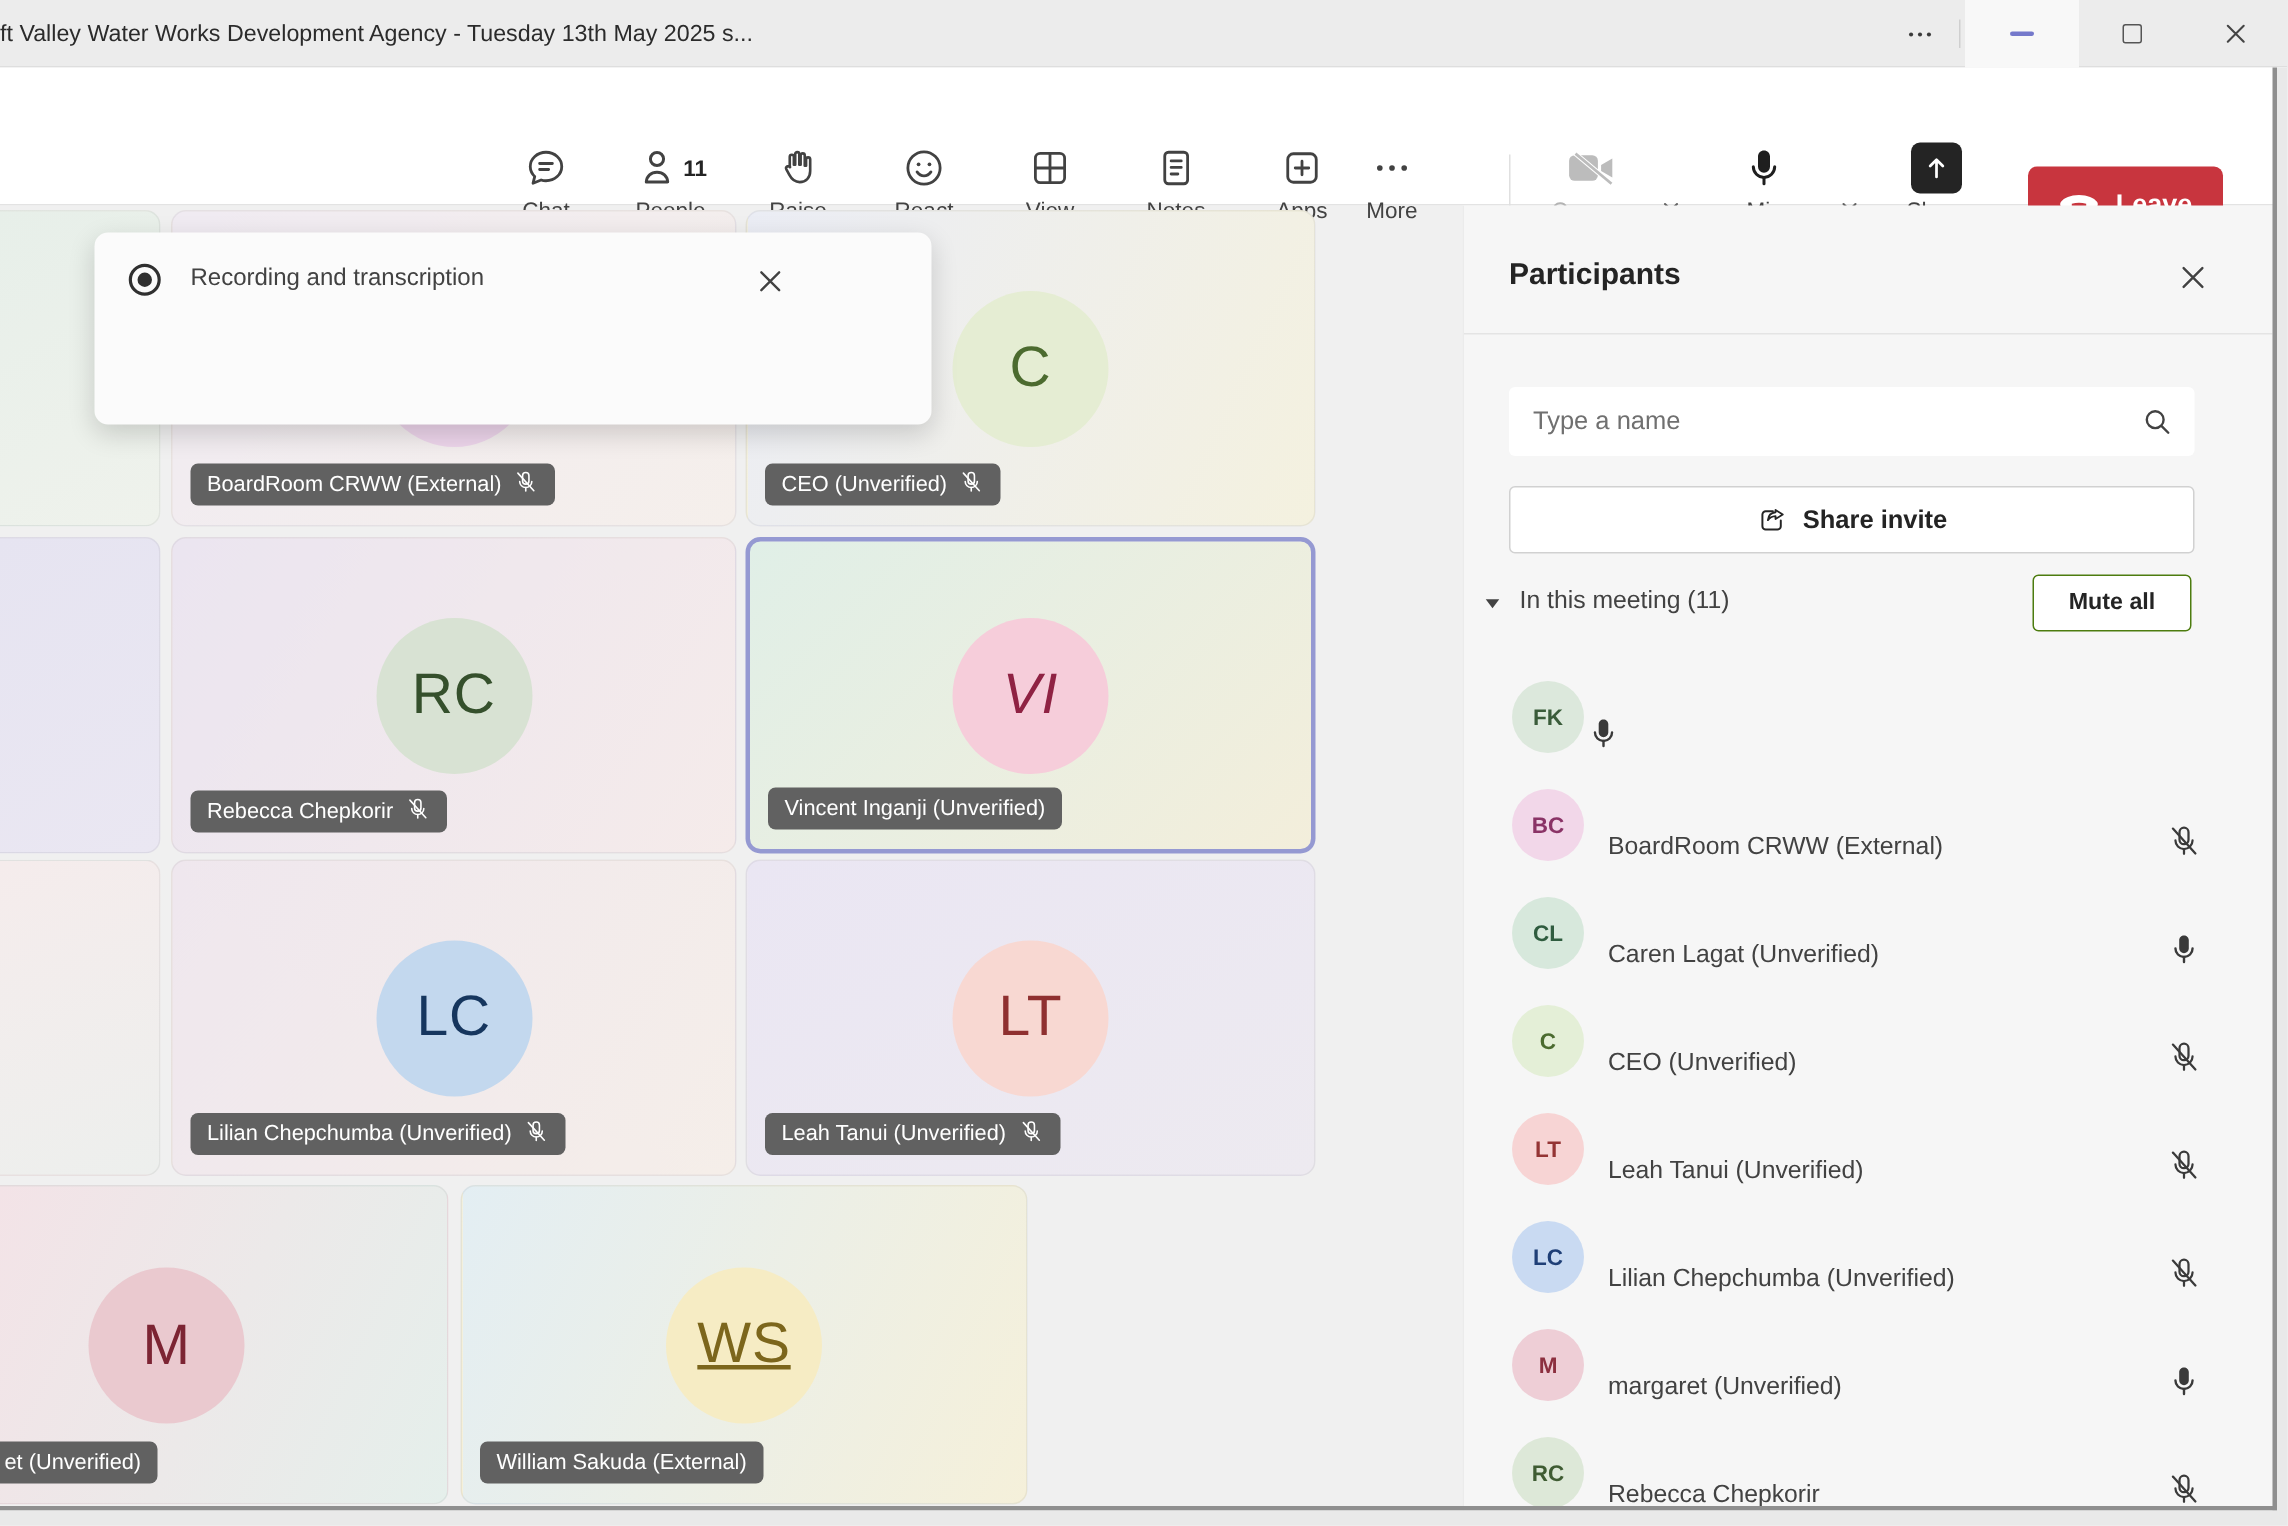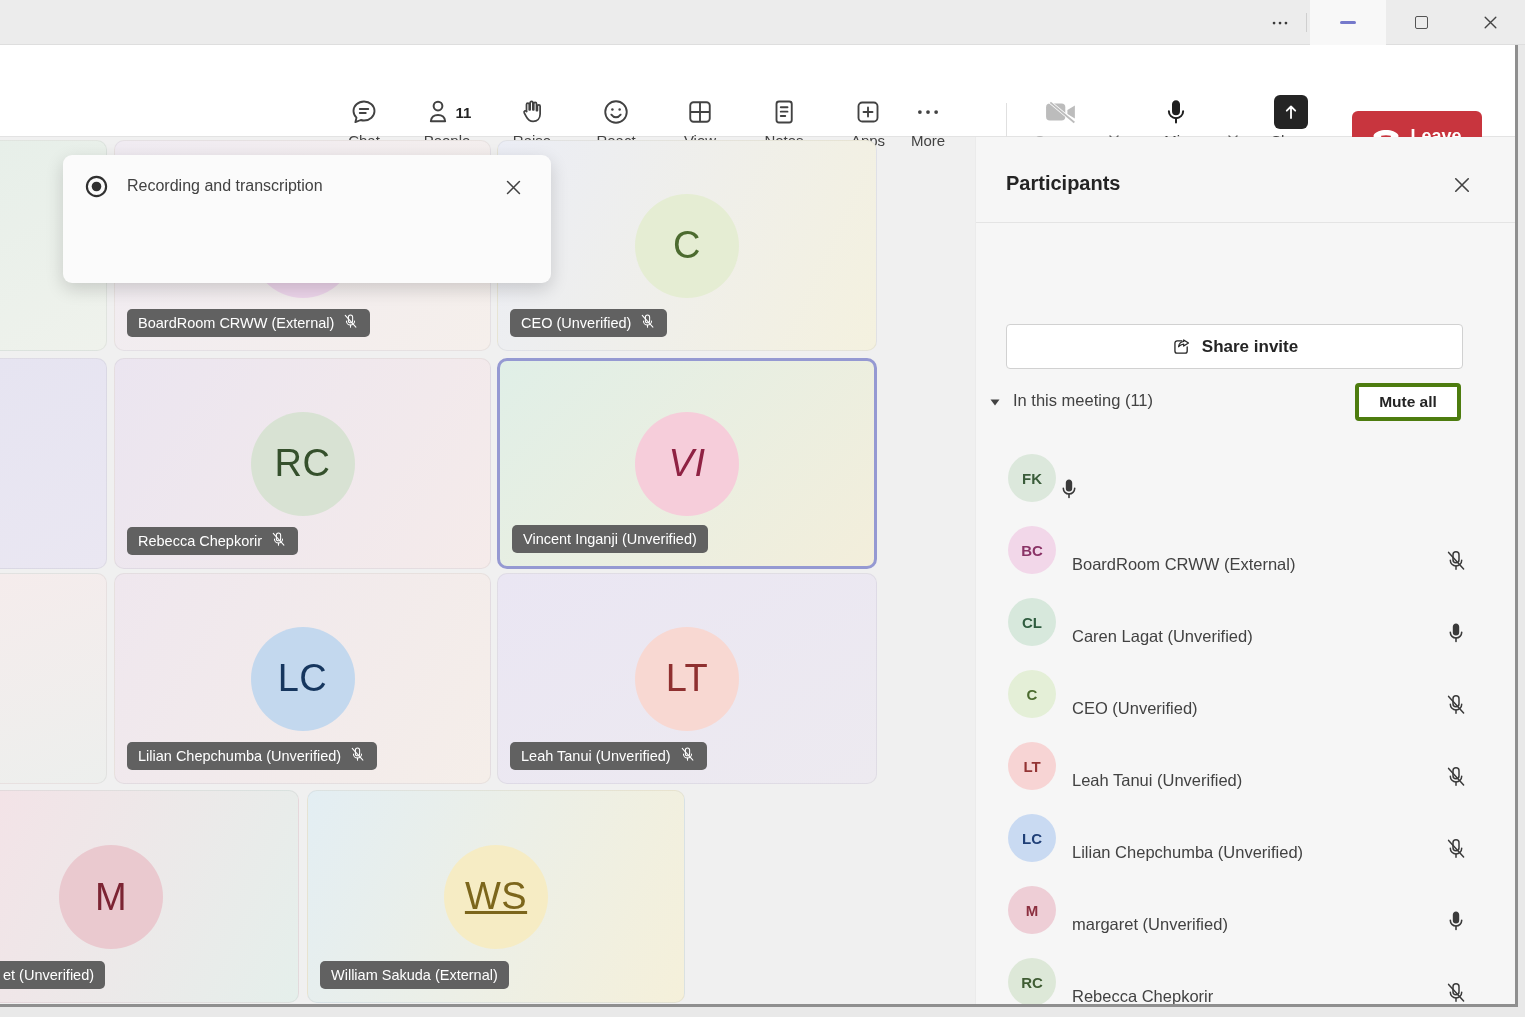--- a/index.html
+++ b/index.html
@@ -44,42 +44,42 @@
   .tile-inner{position:absolute;inset:0;display:flex;align-items:center;justify-content:center}
   .tile.speaking{border:3px solid var(--active-speaker-border,#9599d2)}
   .tile-avatar{width:104px;height:104px;border-radius:50%;display:flex;align-items:center;justify-content:center;font-size:38px;font-weight:500;letter-spacing:.5px}
   .pill{position:absolute;left:12px;bottom:13px;height:28px;border-radius:5px;background:var(--tile-label-bg,rgba(97,97,97,.95));color:#fff;display:flex;align-items:center;gap:8px;padding:0 11px;font-size:14.5px;white-space:nowrap}
   .pill svg{width:17px;height:17px}
 
   
   .mic-pair .mic-on,.mic-pair .mic-off{display:inline-flex}
 
   
-  #notif{position:absolute;left:63px;top:155px;width:488px;height:128px;background:#fbfbfb;border-radius:9px;box-shadow:0 6px 18px rgba(0,0,0,.16);z-index:40}
+  #notif{position:absolute;left:63px;top:155px;width:558px;height:128px;background:#fbfbfb;border-radius:9px;box-shadow:0 6px 18px rgba(0,0,0,.16);z-index:40}
   #notif .rec{position:absolute;left:21px;top:19px;width:25px;height:25px}
   #notif .ttl{position:absolute;left:64px;top:22px;font-size:16px;color:#424242}
   #notif .cls{position:absolute;left:438px;top:20px;width:24px;height:24px;color:#424242;display:flex;align-items:center;justify-content:center;cursor:pointer}
   #notif .body{position:absolute;left:21px;top:58px;width:438px;font-size:17.5px;line-height:30px;color:#5f5f5f}
   #notif a{color:var(--accent-purple,#5b5fc7);text-decoration:underline;cursor:pointer}
 
   
   #panel{position:absolute;left:975px;top:137px;width:540px;height:870px;background:#f6f6f6;border-left:1px solid #ebebeb;overflow:hidden}
   #panel-title{position:absolute;left:30px;top:35px;font-size:20px;font-weight:700;color:#242424}
   #panel-close{position:absolute;left:474px;top:36px;width:24px;height:24px;color:#424242;display:flex;align-items:center;justify-content:center;cursor:pointer}
   #panel-divider{position:absolute;left:0;top:85px;width:540px;height:1px;background:#e4e4e4}
   #search-wrap{position:absolute;left:30px;top:121px;width:457px;height:46px}
   #search-input{width:100%;height:100%;border:none;border-radius:4px;background:#fff;padding:0 44px 0 16px;font-size:17px;color:#242424;outline:none;font-family:inherit}
   #search-input::placeholder{color:#707070}
   #search-icon{position:absolute;right:13px;top:11px;width:24px;height:24px;color:#424242}
   #share-invite{position:absolute;left:30px;top:187px;width:457px;height:45px;background:#fff;border:1px solid #d1d1d1;border-radius:4px;display:flex;align-items:center;justify-content:center;gap:10px;font-size:17px;font-weight:700;color:#242424;cursor:pointer}
   #share-invite svg{width:21px;height:21px}
   #section-row{position:absolute;left:0;top:245px;width:540px;height:40px}
   #section-tri{position:absolute;left:12px;top:13px;width:14px;height:14px;color:#424242}
   #section-label{position:absolute;left:37px;top:9px;font-size:16.5px;color:#424242}
-  #mute-all{position:absolute;left:379px;top:1px;width:106px;height:38px;background:#fff;border:4px solid #4d7c0f;border-radius:4px;display:flex;align-items:center;justify-content:center;font-size:15.5px;font-weight:700;color:#242424;cursor:pointer}
+  #mute-all{position:absolute;left:379px;top:1px;width:106px;height:38px;background:#fff;border:1px solid #4d7c0f;border-radius:4px;display:flex;align-items:center;justify-content:center;font-size:15.5px;font-weight:700;color:#242424;cursor:pointer}
   .prow{position:absolute;left:0;width:540px;height:72px;display:flex;align-items:flex-end;padding:0 47px 0 32px;cursor:pointer}
   .pav{width:48px;height:48px;border-radius:50%;display:flex;align-items:center;justify-content:center;font-size:15px;font-weight:700;flex:0 0 48px}
   .pname{flex:1;margin-left:16px;font-size:16.5px;color:#424242;white-space:nowrap;overflow:hidden}
   .pmic{width:26px;height:26px;color:#3a3a3a;display:flex;align-items:center;justify-content:center}
   .pmic svg{width:24px;height:24px}
 
   
   #border-right-dark{position:absolute;left:1515px;top:45px;width:3px;height:962px;background:#8f8f8f}
   #border-right-strip{position:absolute;left:1518px;top:45px;width:7px;height:972px;background:#e9e9e9}
   #border-bottom-dark{position:absolute;left:0;top:1004px;width:1518px;height:3px;background:#8f8f8f}
@@ -167,20 +167,21 @@
     </symbol>
     <symbol id="i-triangle-down" viewBox="0 0 14 14">
       <path d="M2.5 4.5h9L7 10.5z" fill="currentColor"></path>
     </symbol>
   </defs>
 </svg>
 
 <div id="stage">
 
   <div id="titlebar">
+    <div id="title-text">ft Valley Water Works Development Agency - Tuesday 13th May 2025 s...</div>
     <div class="win-ellipsis">
         <svg width="22" height="22">
           <use href="#i-dots"></use>
         </svg>
       </div>
     <div class="tb-divider"></div>
     <div id="win-min" class="win-btn">
         <div class="dash"></div>
       </div>
     <div id="win-max" class="win-btn">
@@ -426,20 +427,26 @@
 
   <div id="panel">
     <div id="panel-title">Participants</div>
     <div id="panel-close">
         <svg width="20" height="20">
           <use href="#i-close"></use>
         </svg>
       </div>
     <div id="panel-divider"></div>
 
+    <div id="search-wrap">
+      <input id="search-input" type="text" placeholder="Type a name" style="">
+      <svg id="search-icon">
+          <use href="#i-search"></use>
+        </svg>
+    </div>
 
     <div id="share-invite">
       <svg>
           <use href="#i-share-invite"></use>
         </svg>
       <span>Share invite</span>
     </div>
 
     <div id="section-row">
       <svg id="section-tri">

